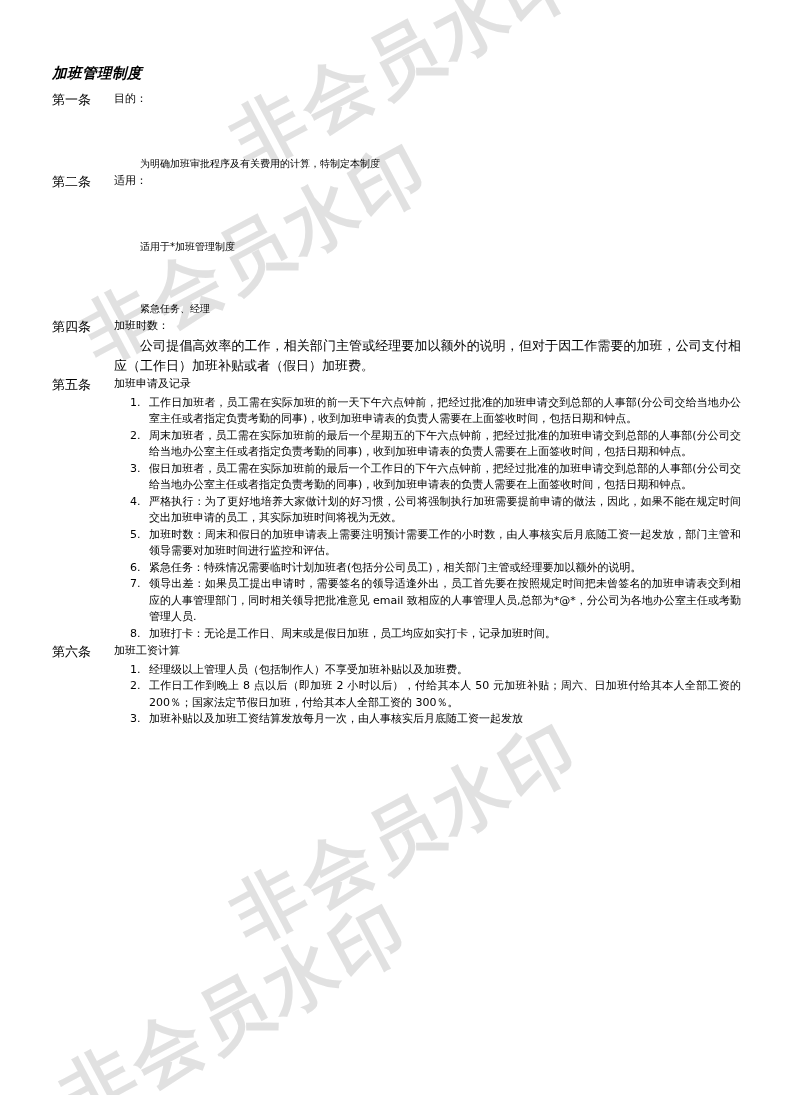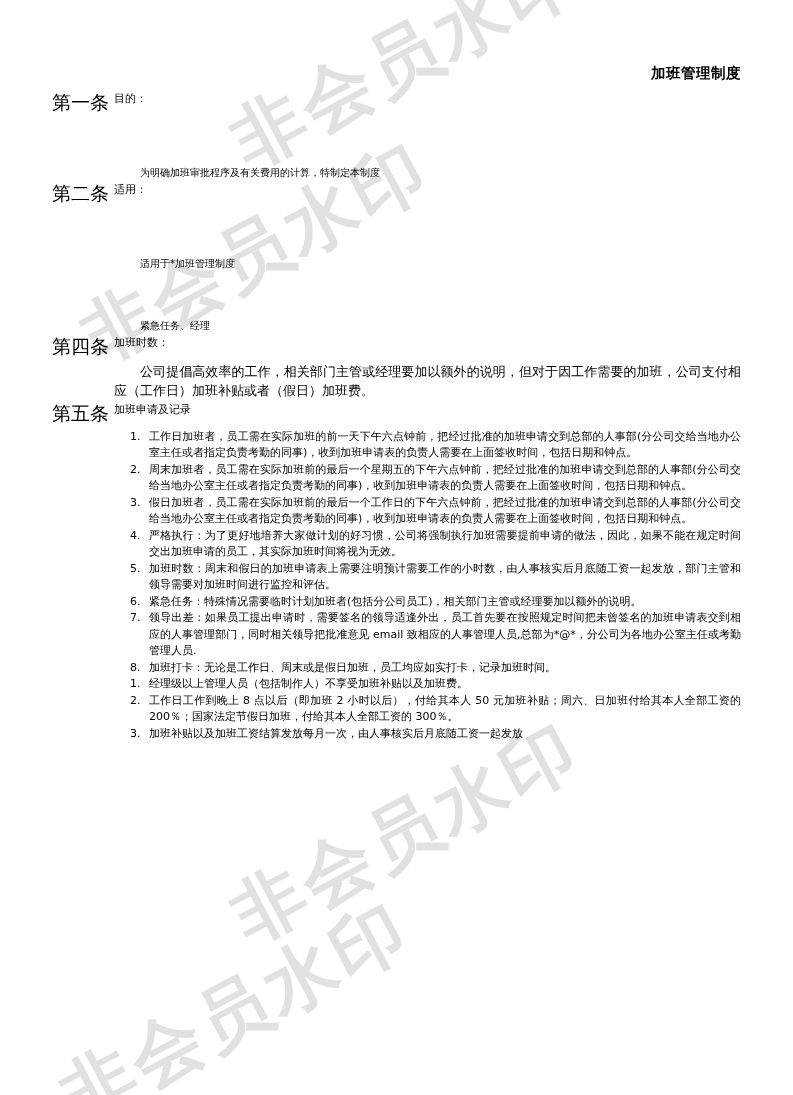--- a/index.html
+++ b/index.html
@@ -41,45 +41,45 @@
     transform: rotate(-28deg);
     transform-origin: left top;
     letter-spacing: 4px;
   }
   .wm1 { left: 215px; top: 105px; font-size: 72px; }
   .wm2 { left: 65px; top: 300px; font-size: 72px; }
   .wm3 { left: 215px; top: 880px; font-size: 72px; }
   .wm4 { left: 45px; top: 1060px; font-size: 72px; }
 
   .doc-title {
-    text-align: right;
+    text-align: left;
     font-size: 14.5px;
     font-weight: bold;
     margin: 0 0 8px 0;
     letter-spacing: 0.5px;
     position: relative;
     z-index: 10;
+    font-style: italic;
   }
   .content {
     position: relative;
     z-index: 10;
     font-size: 13px;
     line-height: 1.42;
   }
   .clause {
     display: flex;
     align-items: flex-start;
     margin-top: 1px;
   }
   .clause-num {
     width: 62px;
     flex: 0 0 62px;
-    font-size: 19px;
+    font-size: 13px;
     white-space: nowrap;
-    font-family: Liberation Mono, monospace;
   }
   .clause-title {
     font-size: 11px;
   }
   .indent-1 {
     margin-left: 62px;
     text-indent: 26px;
     font-size: 10px;
     line-height: 1.46;
     margin-top: 48px;
@@ -148,20 +148,24 @@
       <li>工作日加班者，员工需在实际加班的前一天下午六点钟前，把经过批准的加班申请交到总部的人事部(分公司交给当地办公室主任或者指定负责考勤的同事)，收到加班申请表的负责人需要在上面签收时间，包括日期和钟点。</li>
       <li>周末加班者，员工需在实际加班前的最后一个星期五的下午六点钟前，把经过批准的加班申请交到总部的人事部(分公司交给当地办公室主任或者指定负责考勤的同事)，收到加班申请表的负责人需要在上面签收时间，包括日期和钟点。</li>
       <li>假日加班者，员工需在实际加班前的最后一个工作日的下午六点钟前，把经过批准的加班申请交到总部的人事部(分公司交给当地办公室主任或者指定负责考勤的同事)，收到加班申请表的负责人需要在上面签收时间，包括日期和钟点。</li>
       <li>严格执行：为了更好地培养大家做计划的好习惯，公司将强制执行加班需要提前申请的做法，因此，如果不能在规定时间交出加班申请的员工，其实际加班时间将视为无效。</li>
       <li>加班时数：周末和假日的加班申请表上需要注明预计需要工作的小时数，由人事核实后月底随工资一起发放，部门主管和领导需要对加班时间进行监控和评估。</li>
       <li>紧急任务：特殊情况需要临时计划加班者(包括分公司员工)，相关部门主管或经理要加以额外的说明。</li>
       <li>领导出差：如果员工提出申请时，需要签名的领导适逢外出，员工首先要在按照规定时间把未曾签名的加班申请表交到相应的人事管理部门，同时相关领导把批准意见 email 致相应的人事管理人员,总部为*@*，分公司为各地办公室主任或考勤管理人员.</li>
       <li>加班打卡：无论是工作日、周末或是假日加班，员工均应如实打卡，记录加班时间。</li>
     </ol>
 
+    <div class="clause">
+      <span class="clause-num">第六条</span>
+      <span class="clause-title">加班工资计算</span>
+    </div>
     <ol class="numlist">
       <li>经理级以上管理人员（包括制作人）不享受加班补贴以及加班费。</li>
       <li>工作日工作到晚上 8 点以后（即加班 2 小时以后），付给其本人 50 元加班补贴；周六、日加班付给其本人全部工资的 200％；国家法定节假日加班，付给其本人全部工资的 300％。</li>
       <li>加班补贴以及加班工资结算发放每月一次，由人事核实后月底随工资一起发放</li>
     </ol>
 
   </div>
 </div>
 
 </body></html>

